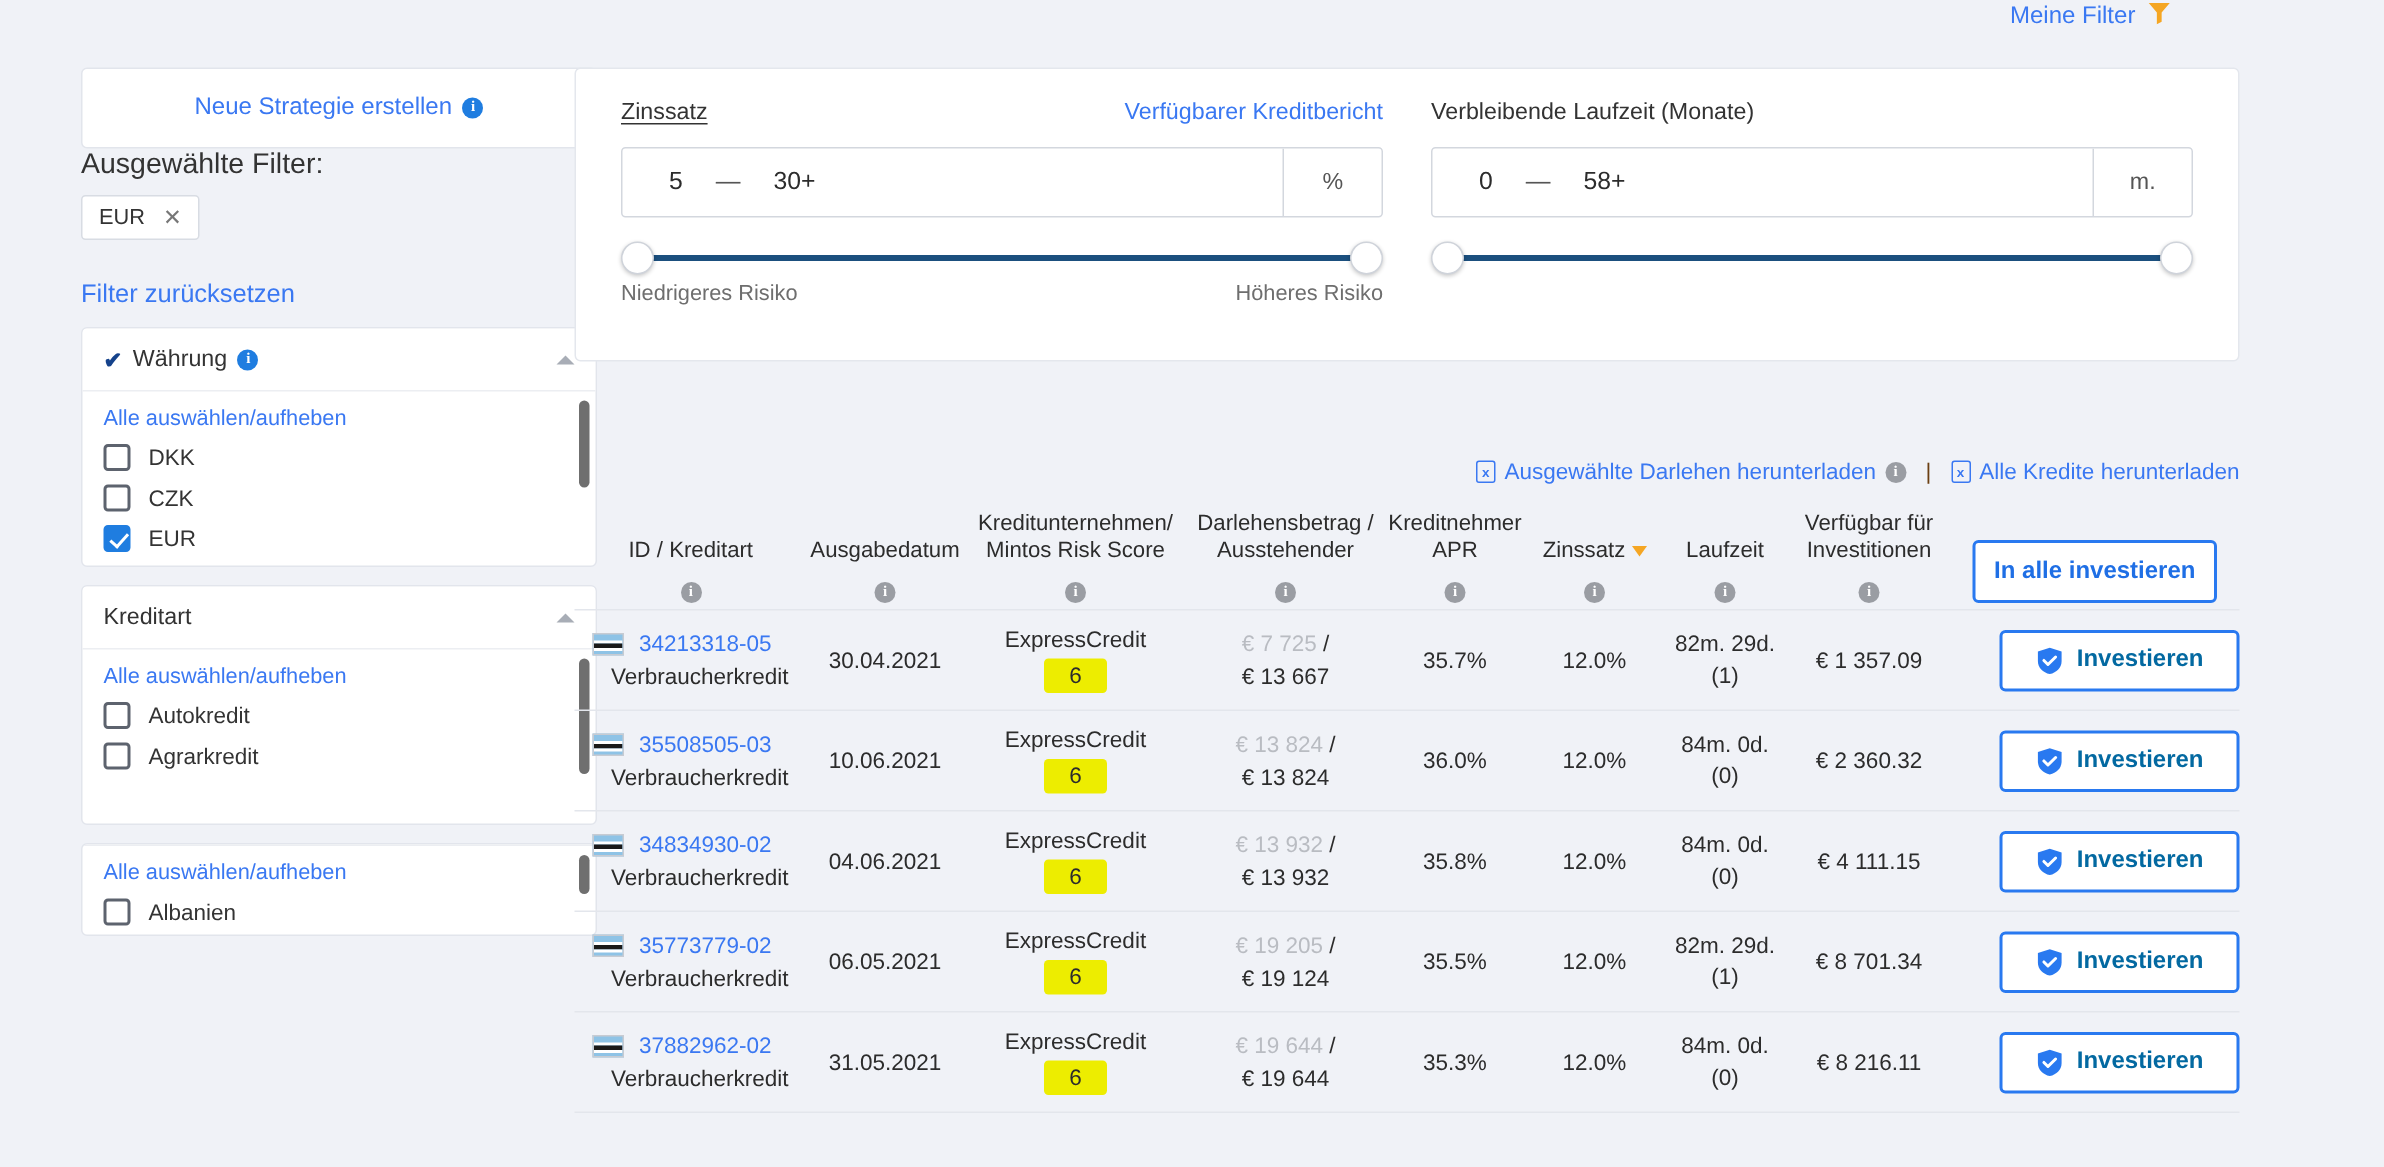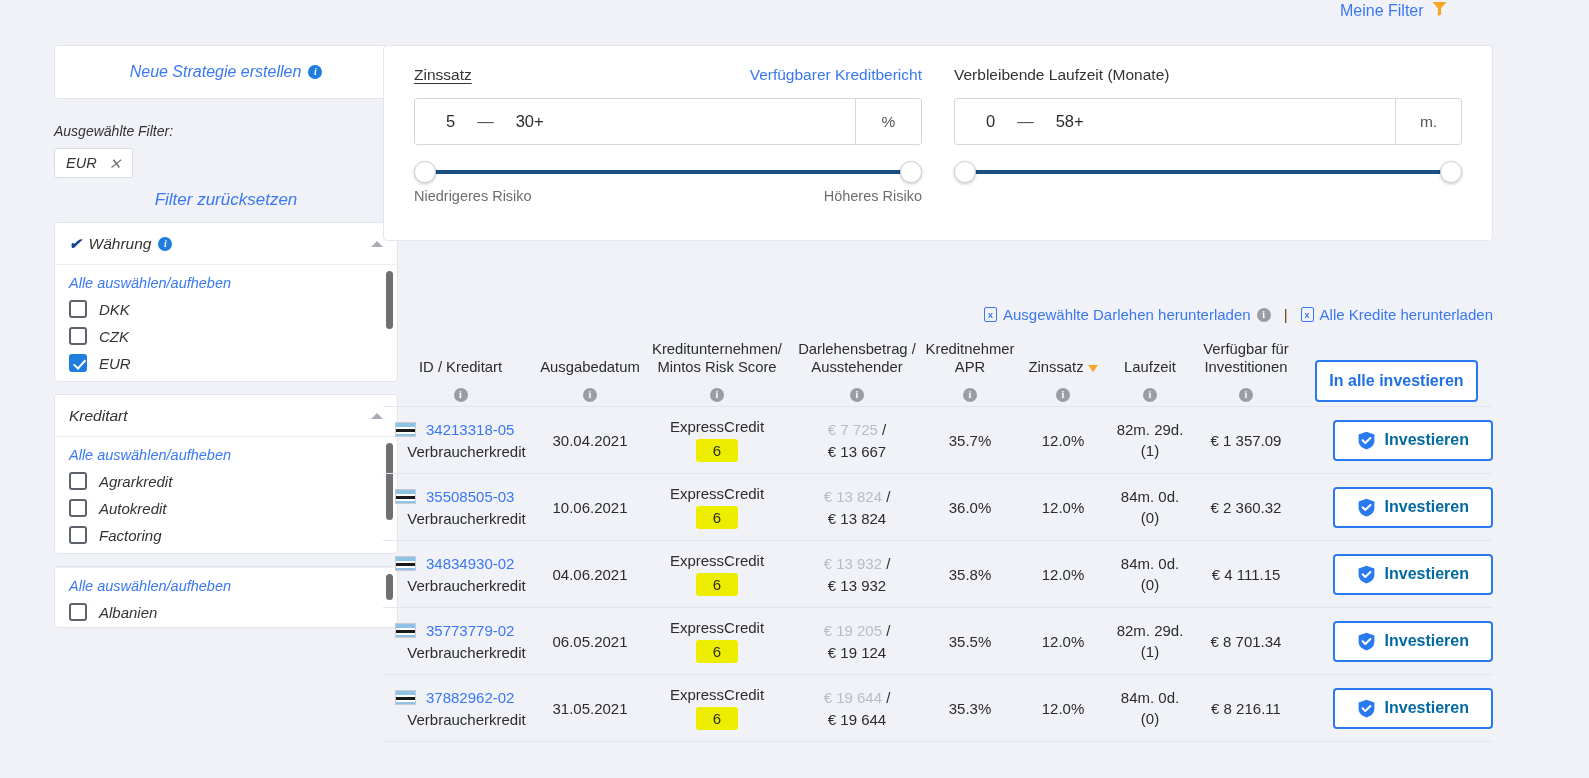--- a/index.html
+++ b/index.html
@@ -15,46 +15,46 @@
 
   
   .myfilters {
     position: absolute; top: 0px; left: 1340px;
     display: flex; align-items: center; gap: 7px;
     font-size: 16px; color: #3a78f2; cursor: pointer;
   }
   .funnel { display: inline-block; }
 
   
-  .sidebar { position: absolute; left: 54px; top: 45px; width: 344px; font-style: italic; }
+  .sidebar { position: absolute; left: 54px; top: 45px; width: 344px; }
 
   .strategy-btn {
     height: 54px; background: #ffffff; border: 1px solid #e2e5ec; border-radius: 4px;
     display: flex; align-items: center; justify-content: center; gap: 7px;
     color: #3a78f2; font-size: 16px; cursor: pointer;
   }
   .info-dot {
     display: inline-flex; align-items: center; justify-content: center;
     width: 14px; height: 14px; border-radius: 50%;
     background: #1f7de0; color: #fff; font-size: 10px; font-weight: bold;
     font-family: "Liberation Serif", serif; line-height: 1;
   }
   .info-dot.grey { background: #9a9da3; }
 
-  .sel-filter-label { margin-top: 24px; font-size: 14px; color: #333; }
+  .sel-filter-label { font-size: 19px; color: #333; }
   .chip-row { margin-top: 9px; }
   .chip {
     display: inline-flex; align-items: center; gap: 12px;
     border: 1px solid #d8dce3; background: #fff; border-radius: 3px;
     padding: 6px 11px; font-size: 14.5px; color: #333; cursor: pointer;
   }
   .chip .x { color: #777; font-size: 15px; line-height: 1; }
 
   .reset-link {
-    margin-top: 12px; text-align: center; color: #3a78f2;
+    margin-top: 26px; text-align: left; color: #3a78f2;
     font-size: 17px; cursor: pointer;
   }
 
   .fgroup {
     margin-top: 12px; background: #fff;
     border: 1px solid #e2e5ec; border-radius: 4px; overflow: hidden;
   }
   .fgroup-head {
     height: 41px; display: flex; align-items: center; padding: 0 14px;
     font-size: 15.5px; color: #333; cursor: pointer; background: #fff;
@@ -267,29 +267,25 @@
 
     <div class="fgroup">
       <div class="fgroup-head">
         <span class="gname">Kreditart</span>
         <span class="caret"></span>
       </div>
       <div class="fgroup-body" style="height:117px; overflow:hidden;">
         <div class="selall">Alle auswählen/aufheben</div>
         <div class="cbrow">
           <span class="cb"></span>
-          <span class="cblabel">Agrarkredit</span>
+          <span class="cblabel">Autokredit</span>
         </div>
         <div class="cbrow">
           <span class="cb"></span>
-          <span class="cblabel">Autokredit</span>
-        </div>
-        <div class="cbrow">
-          <span class="cb"></span>
-          <span class="cblabel">Factoring</span>
+          <span class="cblabel">Agrarkredit</span>
         </div>
 
         <div class="vscroll" style="top:6px; height:77px;"></div>
       </div>
     </div>
 
     <div class="fgroup">
       <div class="fgroup-body" style="height:60px; overflow:hidden;">
         <div class="selall">Alle auswählen/aufheben</div>
         <div class="cbrow">

